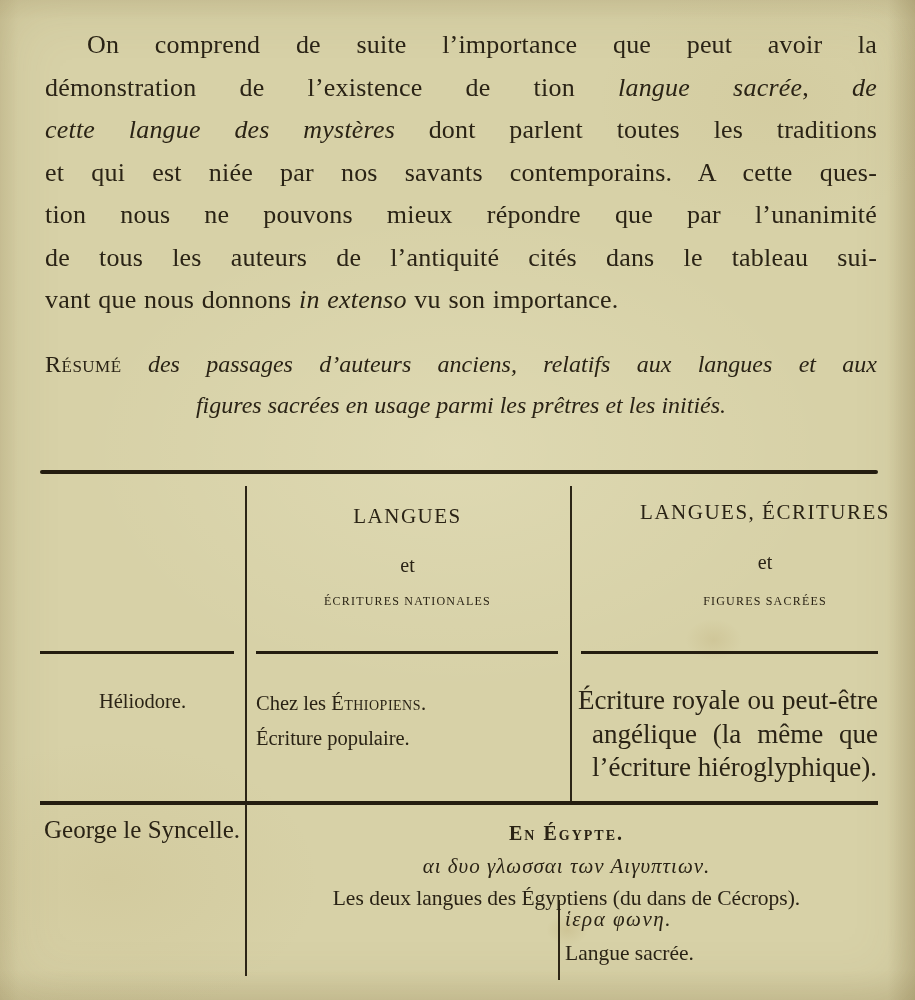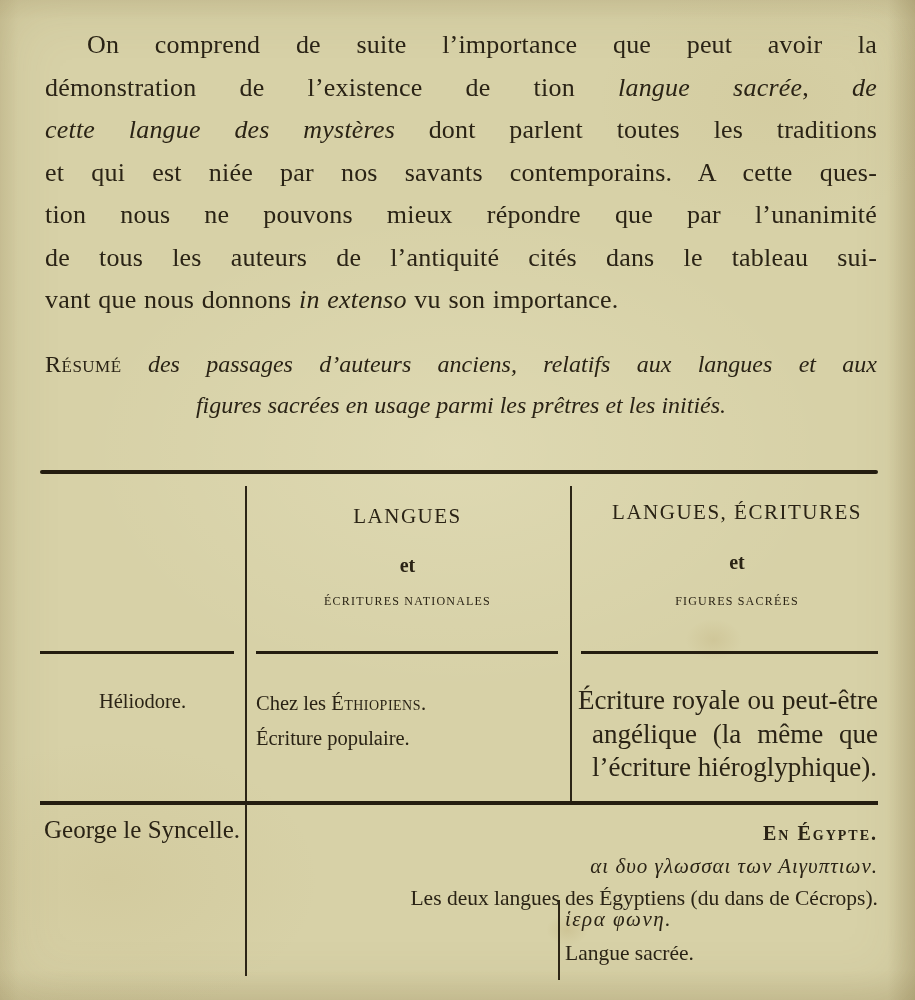--- a/index.html
+++ b/index.html
@@ -49,37 +49,37 @@
   .vline2{left:530px;top:16px;height:316px;}
   .vline3{left:205px;top:334px;height:172px;}
   .hsep{top:181px;height:3px;}
   .hsep1{left:0;width:194px;}
   .hsep2{left:216px;width:302px;}
   .hsep3{left:541px;width:297px;}
   .rule-mid{left:0;right:0;top:331px;height:4px;}
 
   .hdr{position:absolute;top:0;height:181px;}
   .hdr2{left:207px;width:321px;}
-  .hdr3{left:532px;width:306px;padding-left:8px;}
+  .hdr3{left:560px;width:306px;padding-left:8px;}
   .hline{position:absolute;width:100%;text-align:center;white-space:nowrap;}
   .h-big{font-size:21px;letter-spacing:1.5px;}
-  .h-et{font-size:20px;font-weight:bold;}
+  .h-et{font-size:20px;}
   .h-small{font-size:12px;letter-spacing:1.2px;}
   .hdr2 .h-big{top:34px;} .hdr2 .h-et{top:84px;} .hdr2 .h-small{top:124px;}
   .hdr3 .h-big{top:30px;} .hdr3 .h-et{top:81px;} .hdr3 .h-small{top:124px;}
 
   .r1c1{position:absolute;left:0;top:220px;width:205px;text-align:center;font-size:20.5px;}
   .r1c2{position:absolute;left:216px;top:216px;width:305px;line-height:35px;font-size:20.5px;}
   .r1c3{
     position:absolute;left:538px;top:214px;width:300px;
     line-height:33.5px;font-size:27px;
     text-align:justify;padding-left:14px;text-indent:-14px;box-sizing:border-box;
   }
   .r2c1{position:absolute;left:4px;top:346px;width:198px;font-size:25px;}
-  .r2m{position:absolute;left:215px;top:347px;width:623px;text-align:right;}
+  .r2m{position:absolute;left:215px;top:347px;width:623px;text-align:center;}
   .r2m .mline{line-height:32.5px;}
   .m-head{font-size:20px;font-weight:700;font-variant:small-caps;letter-spacing:2px;}
   .m-greek{font-size:21px;font-style:italic;letter-spacing:1px;}
   .m-fr{font-size:21.5px;}
   .r2sub{
     position:absolute;left:518px;top:430px;height:78px;width:300px;
     border-left:2.5px solid #2c2516;
     padding:2px 0 0 5px;text-align:left;line-height:34px;
   }
   .r2sub .m-greek{letter-spacing:1.5px;}

